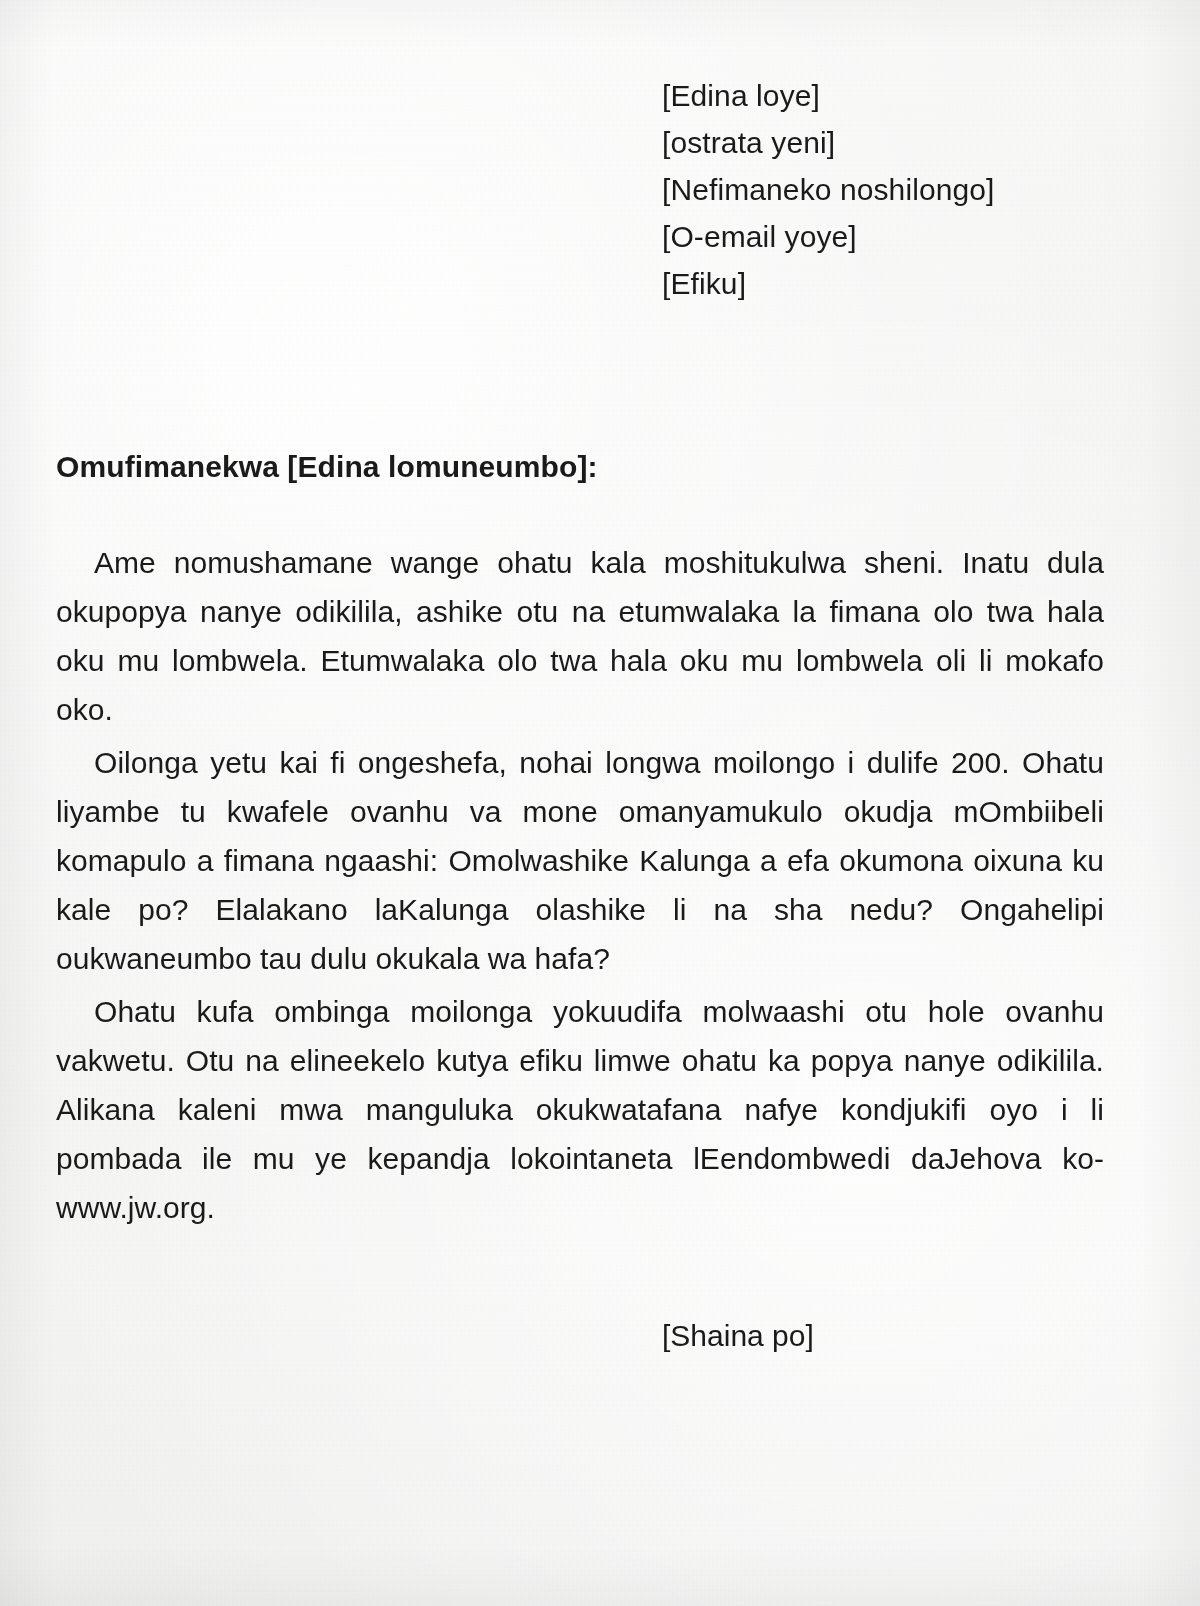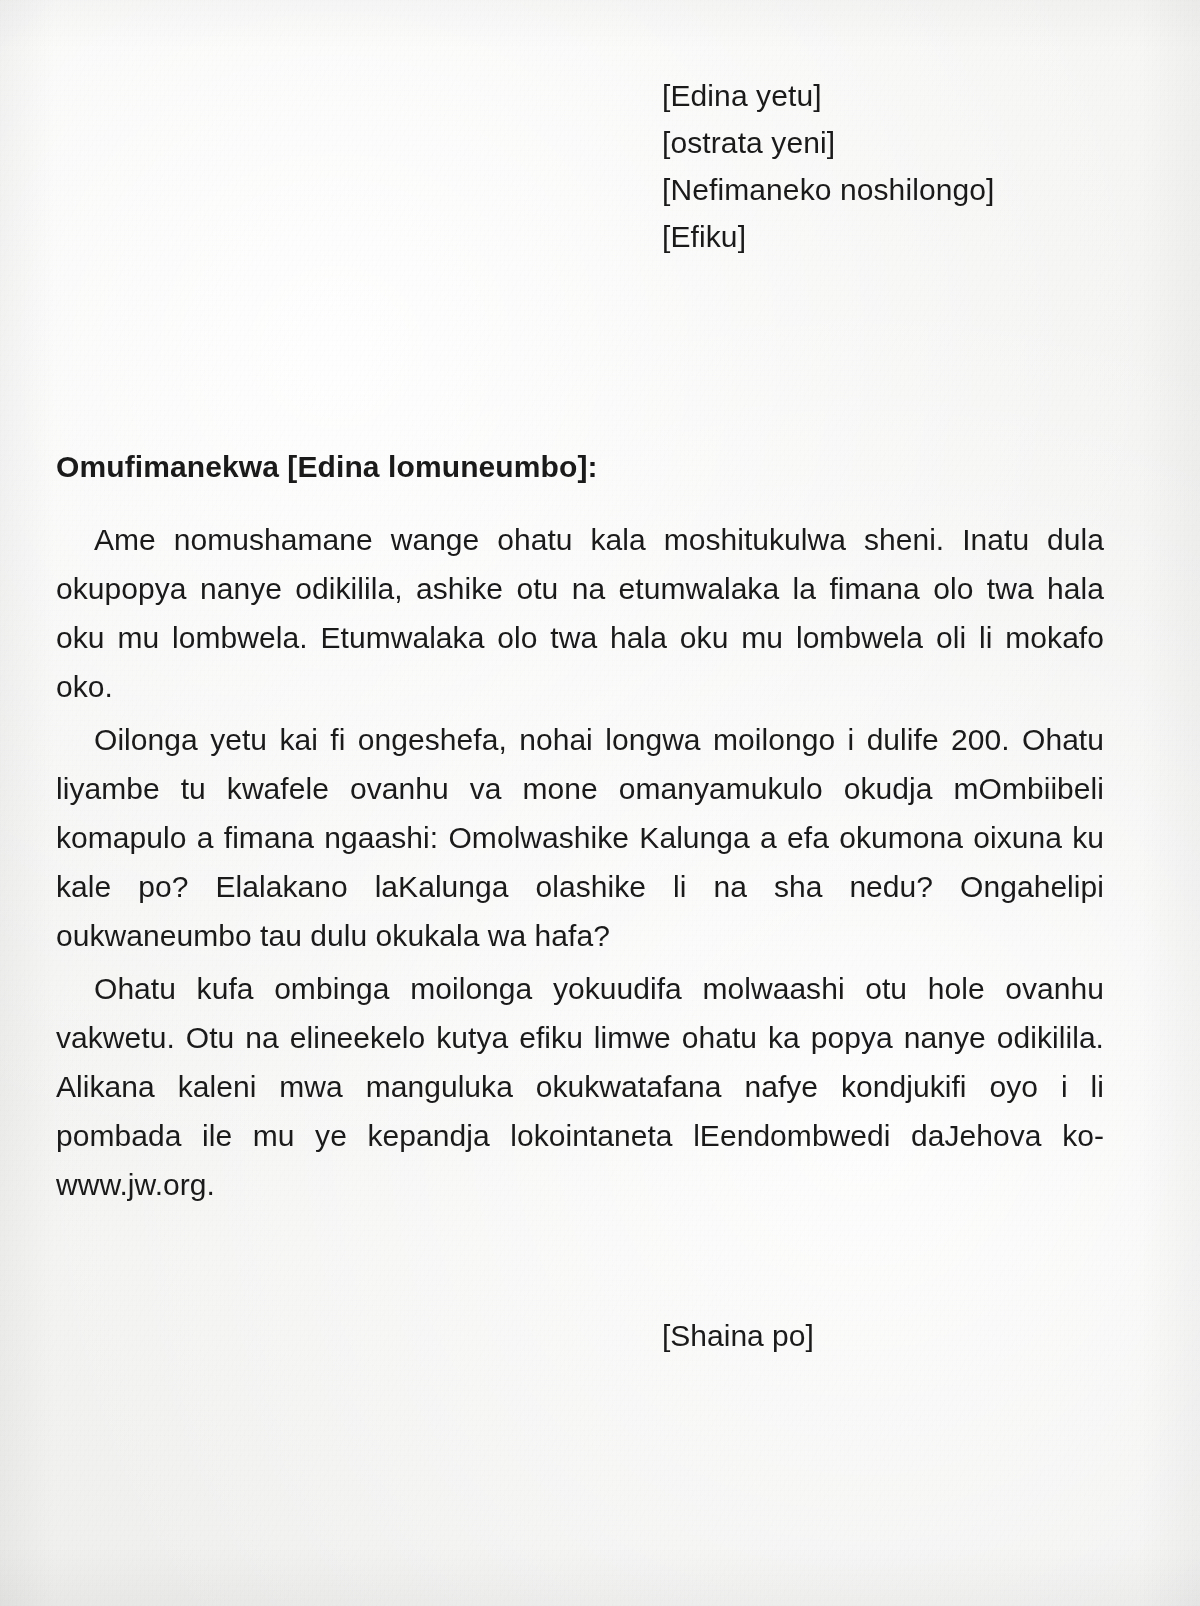--- a/index.html
+++ b/index.html
@@ -79,21 +79,21 @@
     line-height: 40px;
     letter-spacing: .1px;
     white-space: nowrap;
     font-weight: bold;
   }
 
   
   .body-block {
     position: absolute;
     left: 56px;
-    top: 515px;
+    top: 538px;
     width: 1048px;
   }
   .para {
     font-size: 30px;
     line-height: 49px;
     letter-spacing: .05px;
     text-align: justify;
     text-justify: inter-word;
     margin: 0;
     hyphens: manual;
@@ -122,23 +122,24 @@
 </head>
 <body>
 
 <div class="paper">
   <div class="grain"></div>
   <div class="vignette"></div>
 
   <div class="content">
 
     <div class="addr-block">
-      <span class="addr-line">[Edina yetu]</span>
+      <span class="addr-line">[Edina loye]</span>
       <span class="addr-line">[ostrata yeni]</span>
       <span class="addr-line">[Nefimaneko noshilongo]</span>
+      <span class="addr-line">[O-email yoye]</span>
       <span class="addr-line">[Efiku]</span>
     </div>
 
     <div class="salutation">Omufimanekwa [Edina lomuneumbo]:</div>
 
     <div class="body-block">
       <p class="para"><span class="ind"></span><span>Ame nomushamane wange ohatu kala moshitukulwa sheni. Inatu dula okupopya nanye odikilila, ashike otu na etumwalaka la fimana olo twa hala oku mu lombwela. Etumwalaka olo twa hala oku mu lo­mbwela oli li mokafo oko.</span></p>
       <p class="para"><span class="ind"></span><span>Oilonga yetu kai fi ongeshefa, nohai longwa moilongo i dulife 200. Ohatu liyambe tu kwafele ovanhu va mone omanyamukulo okudja mOmbiibeli komapulo a fimana ngaashi: Omolwashike Kalunga a efa okumona oixuna ku kale po? Elalakano laKalunga olashike li na sha nedu? Ongahelipi oukwaneumbo tau dulu okukala wa hafa?</span></p>
       <p class="para"><span class="ind"></span><span>Ohatu kufa ombinga moilonga yokuudifa molwaashi otu hole ovanhu vakwetu. Otu na elineekelo kutya efiku limwe ohatu ka popya nanye odikilila. Alikana kaleni mwa manguluka okukwatafana nafye kondjukifi oyo i li pombada ile mu ye kepandja lokointaneta lEendo­mbwedi daJehova ko-www.jw.org.</span></p>
     </div>

